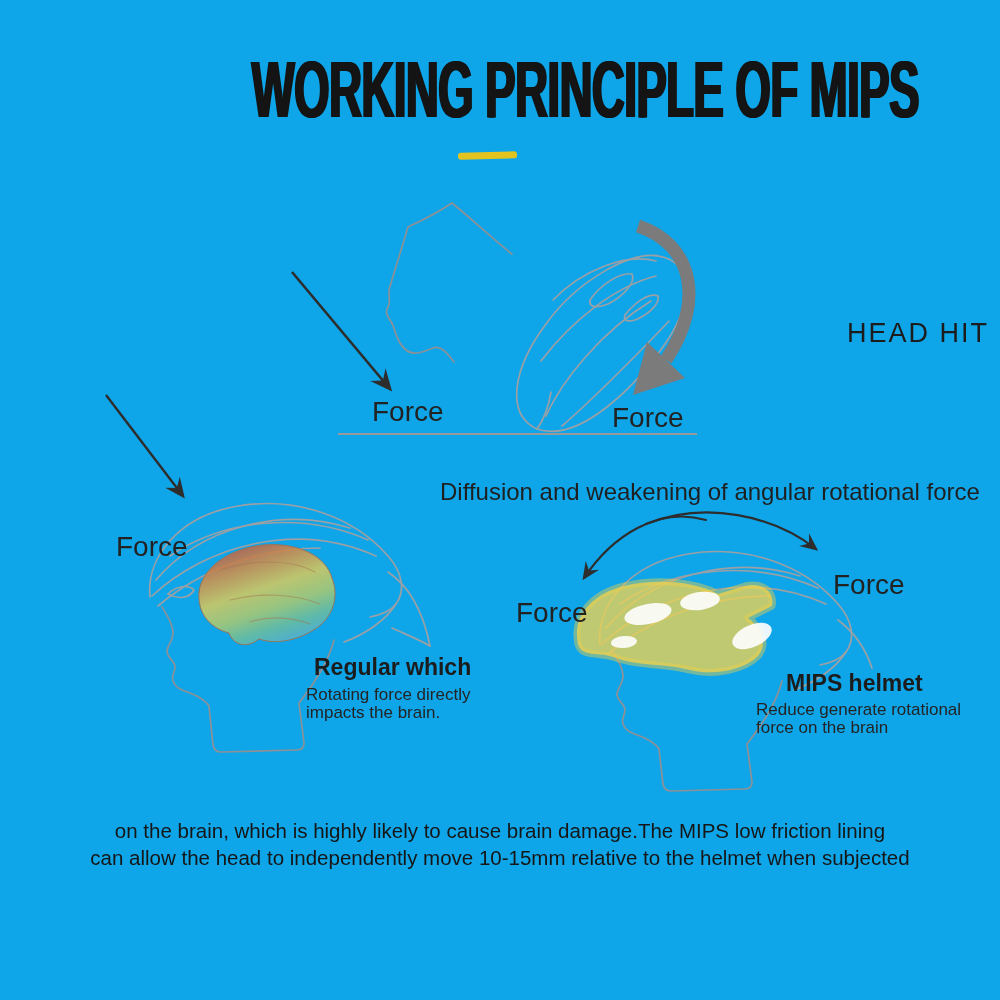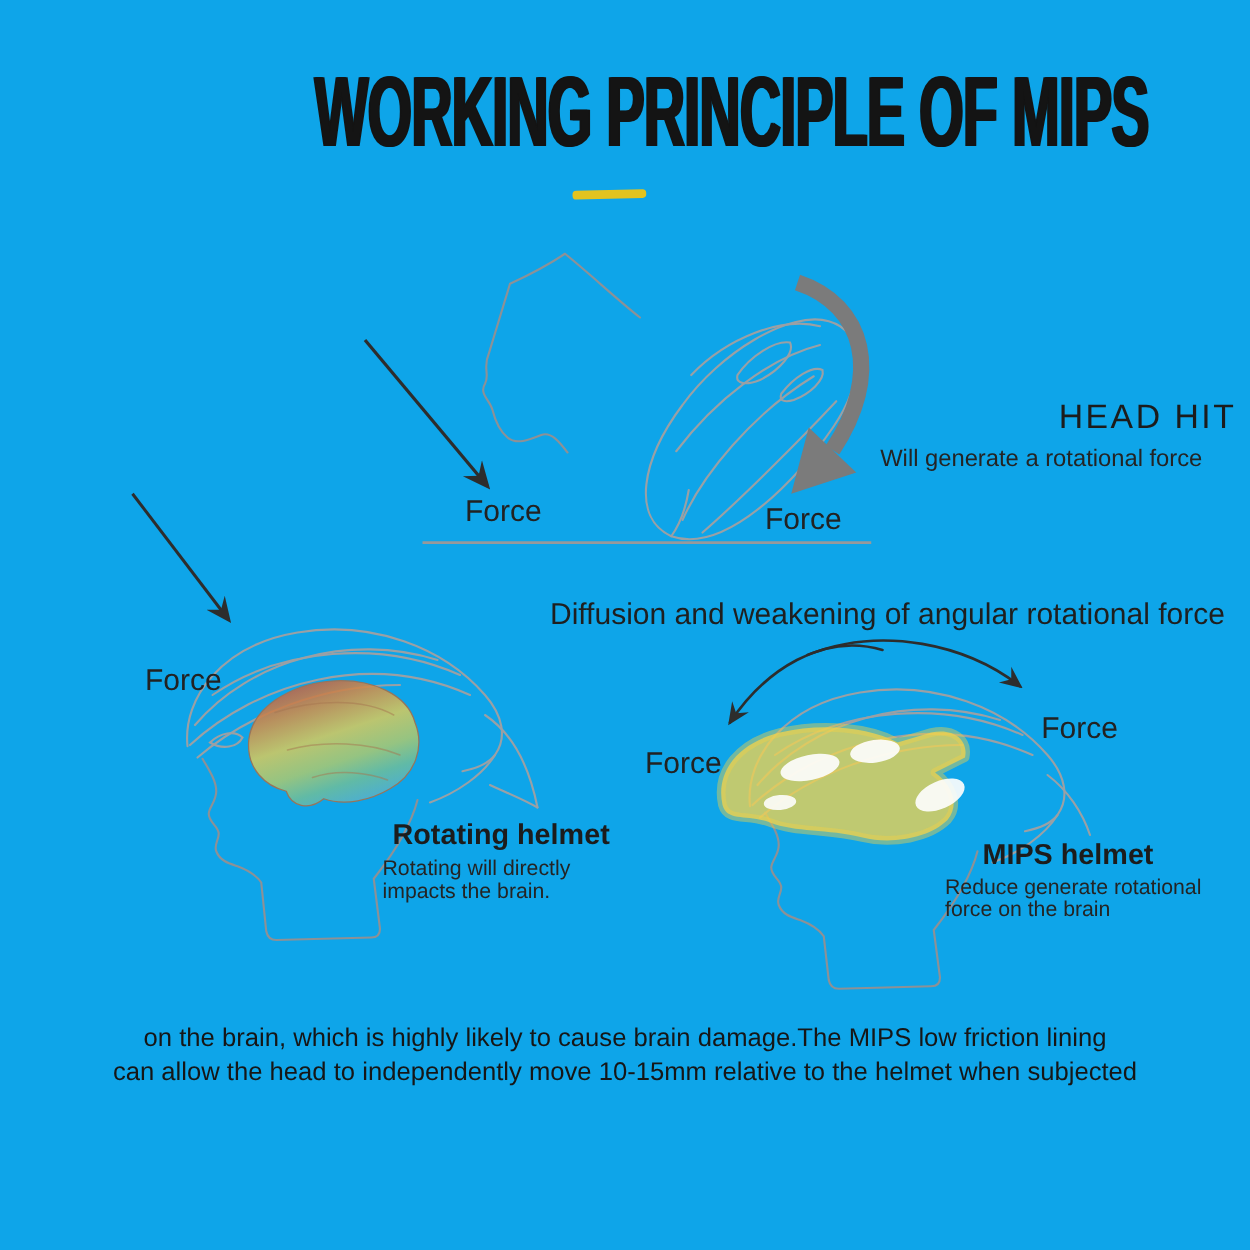--- a/index.html
+++ b/index.html
@@ -14,21 +14,21 @@
     white-space:nowrap;
   }
   .title span{
     display:inline-block;transform:scale(0.57,1);transform-origin:50% 50%;
     text-shadow:2px 0 currentColor,-2px 0 currentColor;
   }
   .title-dash{
     top:152px;left:458px;width:59px;height:7px;background:#e2c31f;
     border-radius:3px;transform:rotate(-1.5deg);
   }
-  .force-label{font-size:24px;color:#222;white-space:nowrap;}
+  .force-label{font-size:28px;color:#222;white-space:nowrap;}
   .head-hit{
     top:318px;left:724px;width:265px;text-align:right;
     font-size:27px;letter-spacing:2px;color:#1c1c1c;white-space:nowrap;
   }
   .head-hit-sub{
     top:357px;left:698px;width:270px;text-align:center;
     font-size:19px;color:#242424;white-space:nowrap;
   }
   .diffusion{
     top:478px;left:440px;width:492px;text-align:center;
@@ -177,28 +177,27 @@
   </svg>
 
   <div class="abs title">
     <span>WORKING PRINCIPLE OF MIPS</span>
   </div>
   <div class="abs title-dash"></div>
 
   <div class="abs force-label" style="top:396px;left:372px;">Force</div>
   <div class="abs force-label" style="top:402px;left:612px;">Force</div>
   <div class="abs head-hit">HEAD HIT</div>
-  <div class="abs head-hit-sub">Will generate a rotational force</div>
 
   <div class="abs diffusion">Diffusion and weakening of angular rotational force</div>
 
   <div class="abs force-label" style="top:531px;left:116px;">Force</div>
-  <div class="abs helmet-name regular-name">Rotating helmet</div>
+  <div class="abs helmet-name regular-name">Regular which</div>
   <div class="abs helmet-desc regular-desc">
-    <span style="display:block">Rotating will directly</span>
+    <span style="display:block">Rotating force directly</span>
     <span style="display:block">impacts the brain.</span>
   </div>
 
   <div class="abs force-label" style="top:597px;left:516px;">Force</div>
   <div class="abs force-label" style="top:569px;left:833px;">Force</div>
   <div class="abs helmet-name mips-name">MIPS helmet</div>
   <div class="abs helmet-desc mips-desc">
     <span style="display:block">Reduce generate rotational</span>
     <span style="display:block">force on the brain</span>
   </div>

